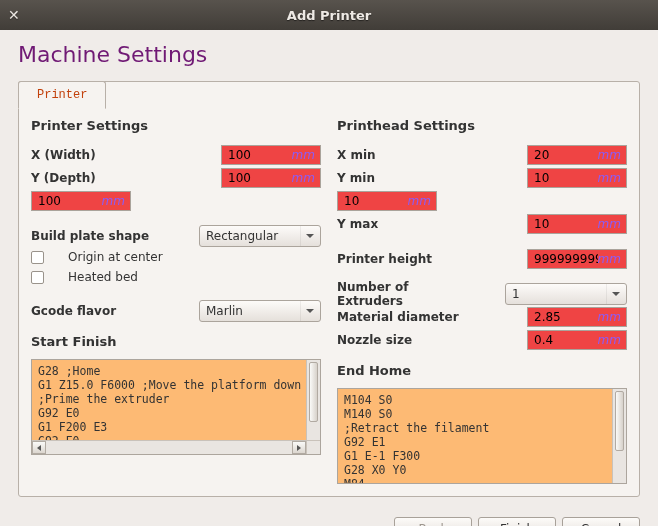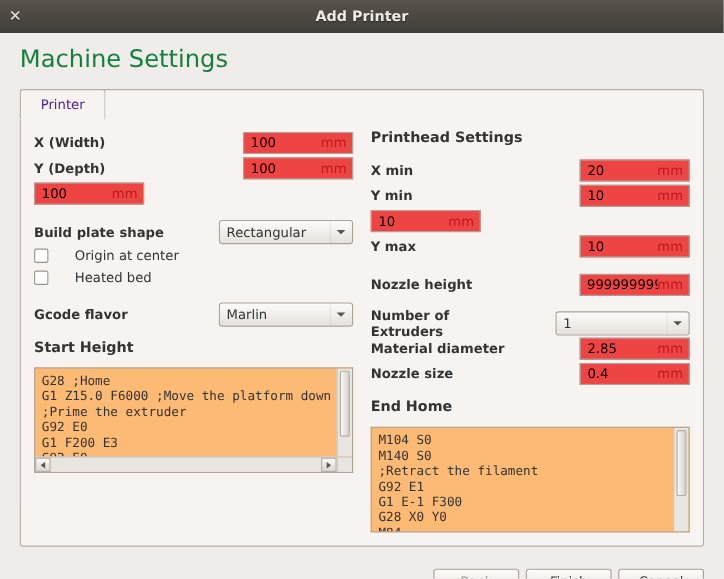--- a/index.html
+++ b/index.html
@@ -38,21 +38,21 @@
     font-weight: bold;
     font-size: 13px;
     text-shadow: 0 1px 1px rgba(0,0,0,.5);
   }
   .content {
     padding: 6px 18px 10px 18px;
   }
   h1 {
     font-size: 22px;
     font-weight: normal;
-    color: #15803d;
+    color: #701a75;
     margin: 6px 0 14px 0;
   }
   .tabbox {
     border: 1px solid #b8b0a8;
     border-radius: 3px;
     background: #f6f3f0;
     position: relative;
   }
   .tab {
     position: absolute;
@@ -61,21 +61,22 @@
     height: 28px;
     padding: 0 18px;
     background: #f6f3f0;
     border: 1px solid #b8b0a8;
     border-bottom: 1px solid #f6f3f0;
     border-top-left-radius: 3px;
     border-top-right-radius: 3px;
     font-size: 12px;
     display: flex;
     align-items: center;
-    color: #4c1d95;
+    color: #c2410c;
+    font-family: Liberation Mono, monospace;
   }
   .tab-inner {
     padding: 36px 12px 12px 12px;
     display: flex;
     gap: 16px;
   }
   .col {
     flex: 1;
     min-width: 0;
   }
@@ -112,21 +113,22 @@
     font-family: inherit;
   }
   .unit {
     position: absolute;
     right: 6px;
     top: 0;
     height: 100%;
     display: flex;
     align-items: center;
     font-size: 12px;
-    color: #b91c1c;
+    color: #8b5cf6;
+    font-style: italic;
   }
   .combo {
     width: 122px;
     height: 22px;
     border: 1px solid #aba49c;
     border-radius: 3px;
     background: linear-gradient(to bottom, #fdfbf9, #e5e0db);
     display: flex;
     align-items: center;
     padding: 0 6px;
@@ -246,20 +248,21 @@
   <h1>Machine Settings</h1>
 
   <div class="tabbox">
     <div class="tab">
       <span>Printer</span>
     </div>
 
     <div class="tab-inner">
 
       <div class="col">
+        <div class="section-title">Printer Settings</div>
 
         <div class="row">
           <span class="rowlabel">X (Width)</span>
           <div class="inputwrap">
             <input class="txtin" value="100" style="">
             <span class="unit">mm</span>
           </div>
         </div>
         <div class="row">
           <span class="rowlabel">Y (Depth)</span>
@@ -305,21 +308,21 @@
             <span>Marlin</span>
             <span class="combo-arrow">
                 <svg viewBox="0 0 8 8">
                   <path d="M0 2l4 4 4-4z" fill="#555"></path>
                 </svg>
               </span>
           </div>
         </div>
 
         <div class="spacer"></div>
-        <div class="section-title">Start Height</div>
+        <div class="section-title">Start Finish</div>
         <div class="codearea">
           <div class="code">G28 ;Home
 G1 Z15.0 F6000 ;Move the platform down
 ;Prime the extruder
 G92 E0
 G1 F200 E3
 G92 E0</div>
           <div class="vscroll">
               <div class="vthumb"></div>
             </div>
@@ -366,21 +369,21 @@
           <span class="rowlabel">Y max</span>
           <div class="inputwrap">
             <input class="txtin" value="10" style="">
             <span class="unit">mm</span>
           </div>
         </div>
 
         <div class="spacer"></div>
 
         <div class="row">
-          <span class="rowlabel">Nozzle height</span>
+          <span class="rowlabel">Printer height</span>
           <div class="inputwrap">
             <input class="txtin" value="99999999999" style="">
             <span class="unit">mm</span>
           </div>
         </div>
 
         <div class="spacer"></div>
 
         <div class="row">
           <span class="rowlabel">Number of Extruders</span>

